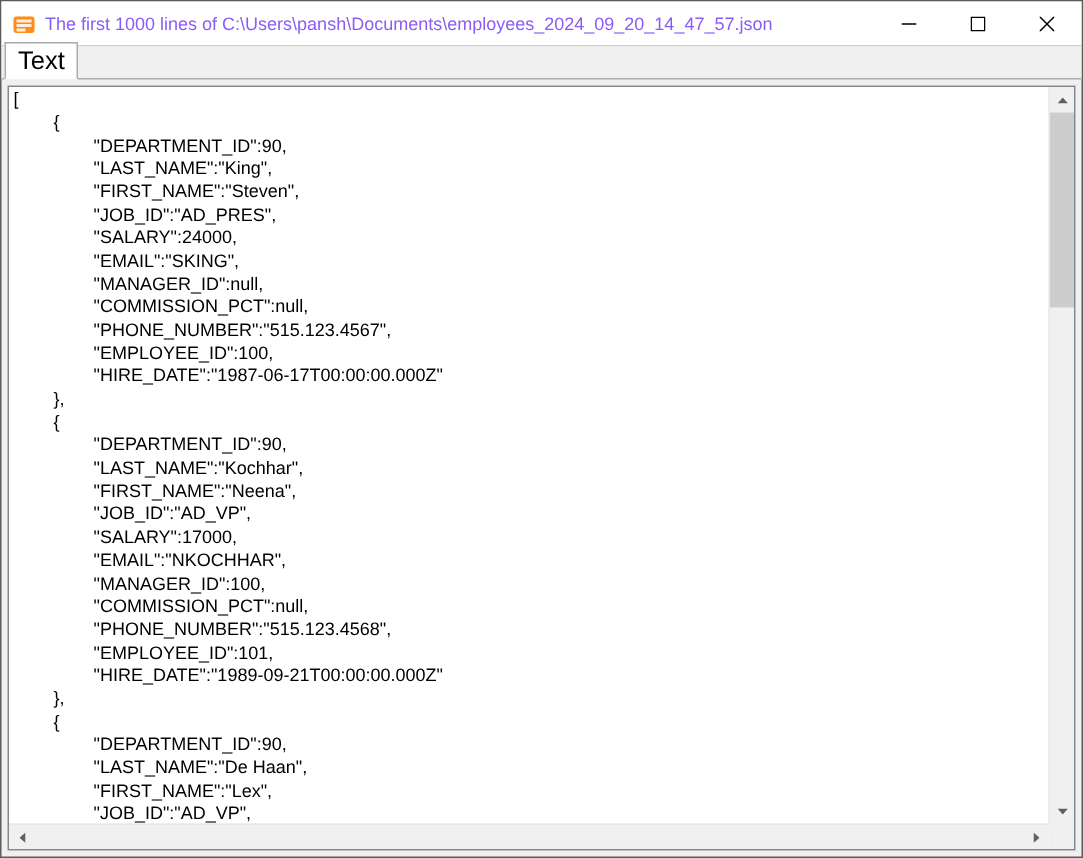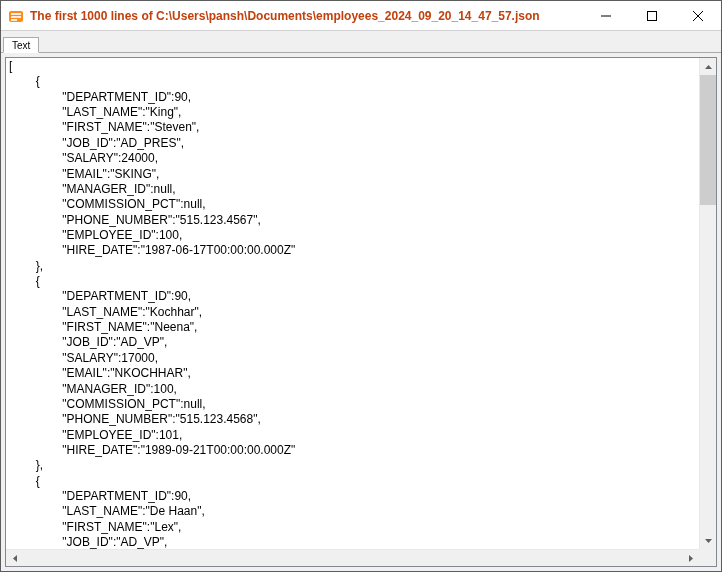--- a/index.html
+++ b/index.html
@@ -28,25 +28,24 @@
 }
 .titlebar-icon {
   width: 16px;
   height: 16px;
   margin-left: 7px;
   margin-right: 6px;
   flex-shrink: 0;
 }
 .titlebar-title {
   font-size: 12px;
-  color: #c2410c;
+  color: #8b5cf6;
   flex: 1;
   white-space: nowrap;
   overflow: hidden;
-  font-weight: bold;
 }
 .titlebar-controls {
   display: flex;
   height: 100%;
 }
 .titlebar-btn {
   width: 46px;
   height: 100%;
   display: flex;
   align-items: center;
@@ -59,21 +58,21 @@
   display: flex;
   align-items: flex-end;
   padding-left: 2px;
   border-bottom: 1px solid #ababab;
   flex-shrink: 0;
 }
 .tab {
   background: #fff;
   border: 1px solid #ababab;
   border-bottom: 1px solid #fff;
-  font-size: 10px;
+  font-size: 17px;
   padding: 2px 8px 1px 8px;
   position: relative;
   top: 1px;
 }
 .content-wrap {
   flex: 1;
   padding: 4px;
   display: flex;
   min-height: 0;
 }

